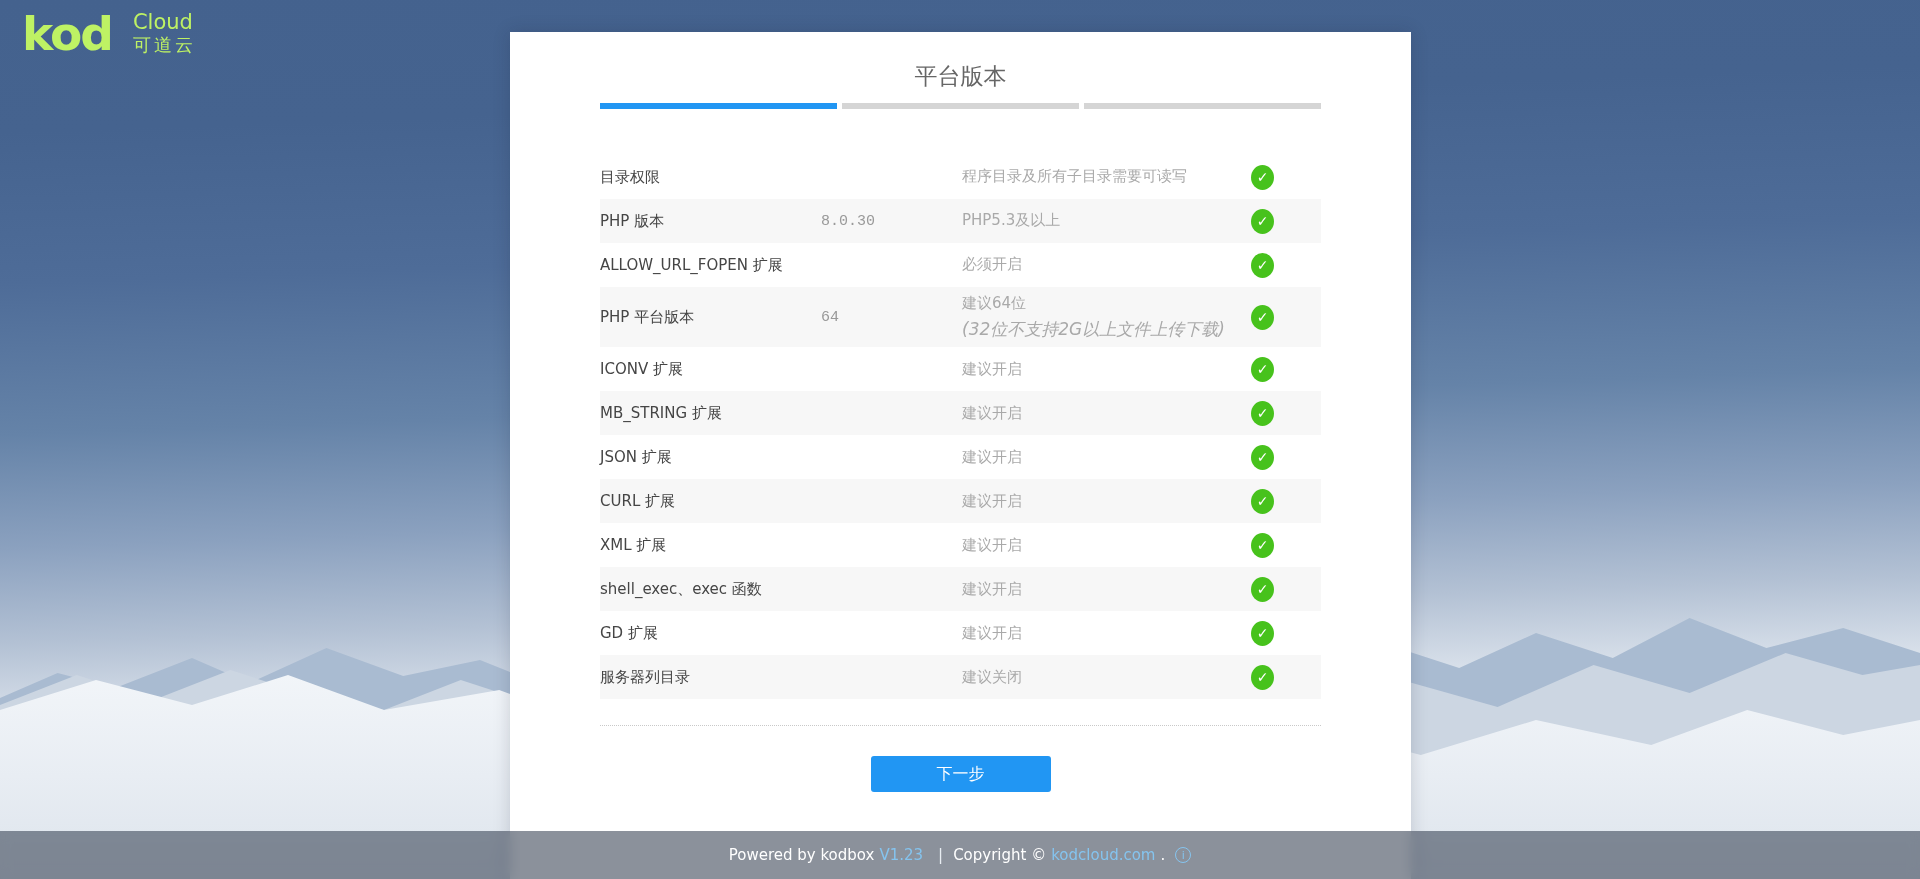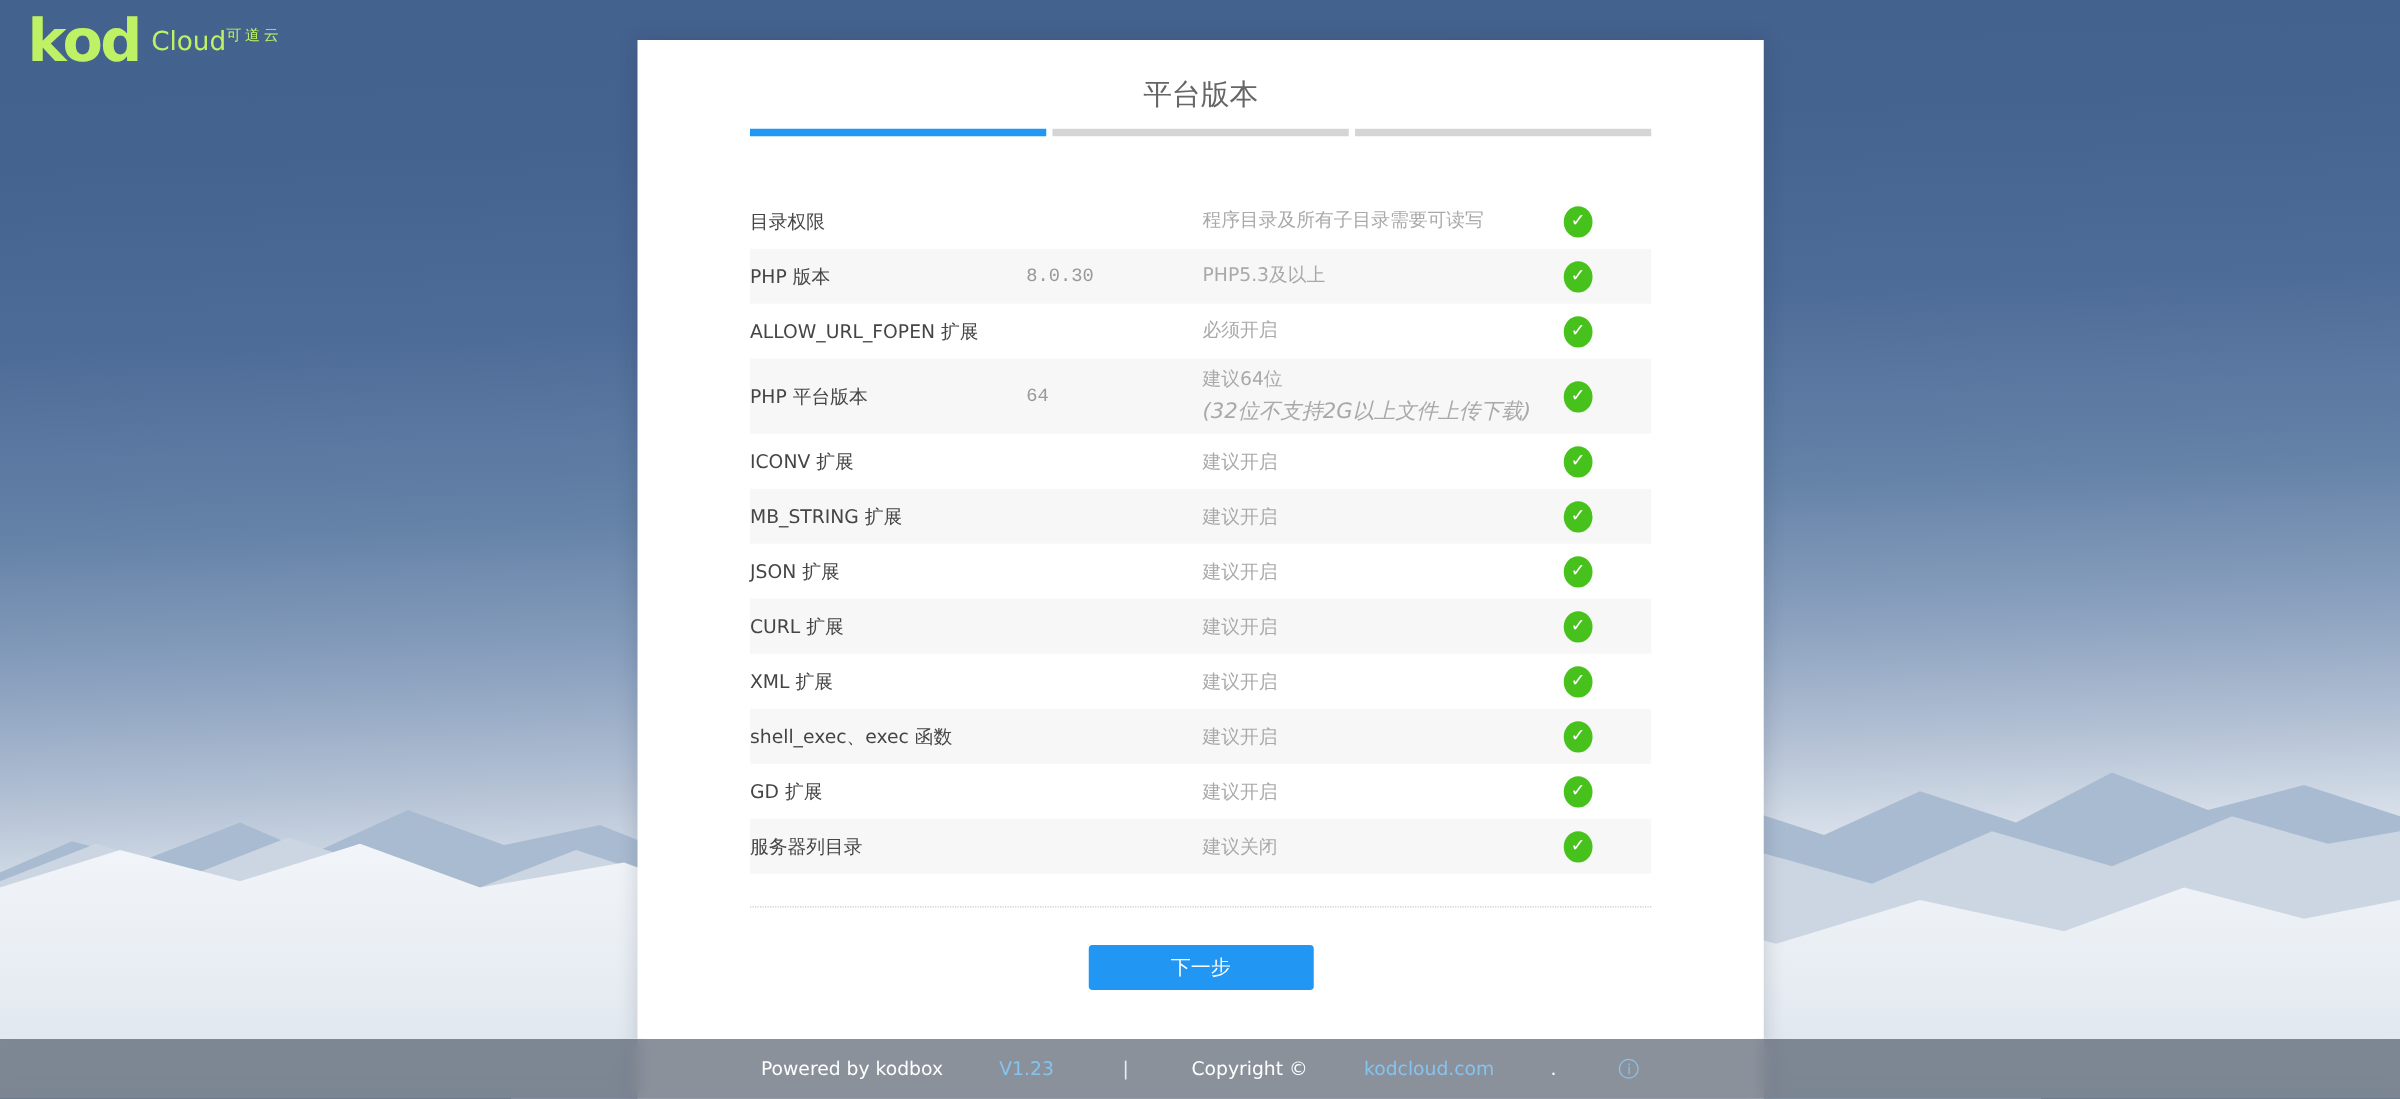--- a/index.html
+++ b/index.html
@@ -26,23 +26,23 @@
     clip-path:polygon(0 55px,6% 90px,12% 50px,19% 100px,26% 70px,33% 120px,41% 85px,49% 135px,58% 105px,68% 150px,80% 125px,92% 170px,100% 211px,0 211px);
   }
   .mtn-near { top:650px; height:229px;
     background:linear-gradient(180deg,#f4f7fa 0%,#e8edf3 55%,#dde4ec 100%);
     clip-path:polygon(0 60px,5% 30px,10% 55px,15% 25px,20% 60px,26% 40px,31% 75px,36% 50px,42% 85px,47% 60px,52% 95px,58% 70px,63% 100px,68% 75px,74% 105px,80% 70px,86% 95px,91% 60px,96% 85px,100% 70px,100% 229px,0 229px);
   }
 
   
   .logo { position:absolute; top:10px; left:22px; display:flex; align-items:center; color:#bef264; z-index:8; cursor:pointer; }
   .logo-kod { font-size:47px; font-weight:bold; letter-spacing:-2px; line-height:1; }
-  .logo-right { margin-left:9px; display:flex; flex-direction:row; justify-content:center; }
+  .logo-right { margin-left:21px; display:flex; flex-direction:column; justify-content:center; }
   .logo-cloud { font-size:21px; line-height:1.1; font-weight:500; }
-  .logo-cn { font-size:12px; letter-spacing:3px; line-height:1.2;font-family:Liberation Mono, monospace; }
+  .logo-cn { font-size:18px; letter-spacing:3px; line-height:1.2; }
 
   
   .card { position:absolute; left:510px; top:32px; width:901px; height:847px;
     background:#fff; z-index:5; box-shadow:0 0 16px rgba(20,30,50,0.18); }
   .card-inner { padding:30px 90px 0 90px; }
   .install-title { text-align:center; font-size:23px; color:#666; font-weight:normal; line-height:28px; }
 
   .tabs { display:flex; margin-top:18px; }
   .tab { flex:1; text-align:center; font-size:17px; color:#8a8a8a; line-height:22px; cursor:pointer; }
   .tab.active { color:#4d9ef6; }
@@ -64,21 +64,21 @@
 
   .divider { border-top:1px dotted #c9c9c9; margin-top:26px; }
   .next-btn { display:block; margin:30px auto 0 auto; width:180px; height:36px;
     background:#2196f3; color:#fff; border:none; border-radius:3px; font-size:16px;
     font-family:inherit; cursor:pointer; }
 
   
   .footer { position:absolute; left:0; right:0; bottom:0; height:48px; z-index:20;
     background:rgba(44,55,72,0.55); backdrop-filter:blur(6px);
     display:flex; align-items:center; justify-content:center;
-    color:#fff; font-size:15px;gap:40px; }
+    color:#fff; font-size:15px; }
   .footer .gap { margin:0 5px; }
   .footer a, .footer .link { color:#85c4ef; text-decoration:none; cursor:pointer; }
   .footer .sep { margin:0 10px; color:#e8edf2; }
   .info-icon { display:inline-flex; align-items:center; justify-content:center;
     width:16px; height:16px; border:1px solid #85c4ef; border-radius:50%;
     color:#85c4ef; font-size:11px; margin-left:10px; cursor:pointer; font-style:normal; }
 </style>
 </head>
 <body>
 

